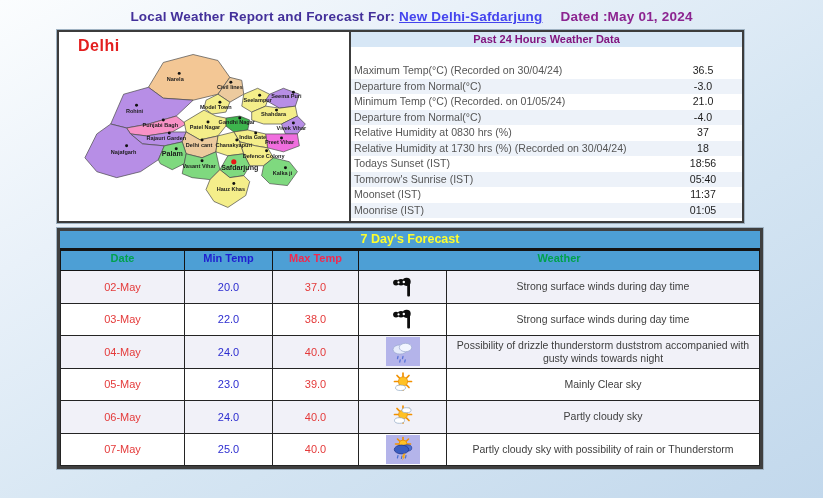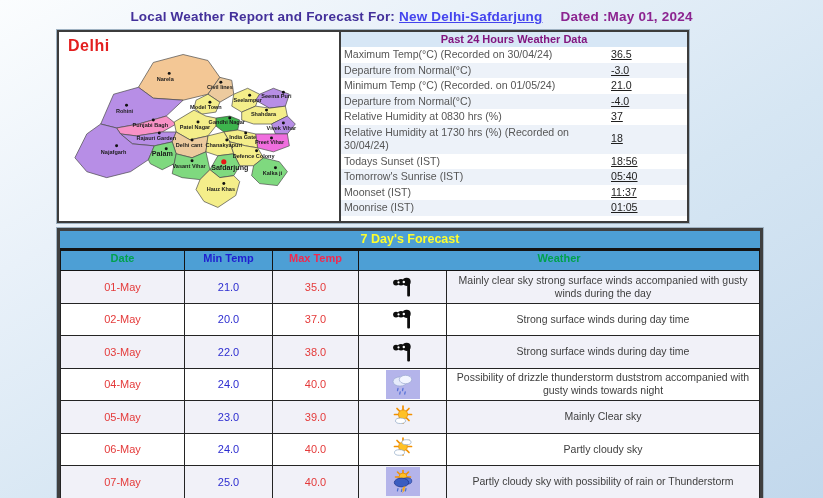--- a/index.html
+++ b/index.html
@@ -12,35 +12,35 @@
   .title-bar{
     position:absolute;top:9px;left:0;width:100%;
     text-align:center;font-weight:bold;font-size:13.5px;letter-spacing:.2px;
   }
   .t-prefix{color:#43309a;}
   .t-station{color:#4444ee;text-decoration:underline;}
   .t-dated{color:#8c2490;margin-left:14px;}
 
   
   .top-box{
-    position:absolute;left:57px;top:30px;width:632px;height:193px;
+    position:absolute;left:57px;top:30px;width:687px;height:193px;
     background:#ffffff;border:2px solid #3c3c3c;outline:1px solid #9fb2c2;
-    box-sizing:border-box;display:flex;
+    box-sizing:border-box;display:flex;padding-left:10px;
   }
   .map-panel{width:282px;height:100%;position:relative;border-right:2px solid #3c3c3c;box-sizing:border-box;background:#fff;}
   .map-region-label{position:absolute;left:9px;top:5px;color:#e31e1e;font-weight:bold;font-size:16px;letter-spacing:.5px;}
   .map-svg{position:absolute;left:0;top:0;width:100%;height:100%;}
   .maplbl{font-family:"Liberation Sans",sans-serif;font-size:5.6px;font-weight:bold;fill:#1c1c1c;text-anchor:middle;}
   .maplbl.big{font-size:7.2px;}
 
-  .past24{flex:1;display:flex;flex-direction:column;font-size:10.6px;min-width:0;}
+  .past24{flex:1;display:flex;flex-direction:column;font-size:10.6px;min-width:0;gap:16px;}
   .p24-header{background:#d7e7f6;color:#82157f;font-weight:bold;text-align:center;font-size:11px;padding:1px 0 2px;}
   table.p24{border-collapse:collapse;width:100%;}
   .p24 td{padding:1px 2px 1px 3px;color:#565656;line-height:13.5px;vertical-align:middle;}
-  .p24 td.val{width:74px;color:#1e1e1e;text-decoration:underline;}
+  .p24 td.val{width:74px;color:#1e1e1e;text-align:center;}
   .p24 tbody tr:nth-child(even){background:#edf2f9;}
 
   
   .forecast-box{
     position:absolute;left:57px;top:228px;width:706px;
     background:#bef264;border:3px solid #3f3f3f;outline:1px solid #9fb2c2;box-sizing:border-box;
   }
   .fc-title{background:#4d9fd5;color:#fdfd2c;font-weight:bold;text-align:center;font-size:12.5px;padding:1px 0 2px;border-bottom:2px solid #141414;}
   table.fc{border-collapse:collapse;width:100%;table-layout:fixed;}
   .fc th{background:#4d9fd5;border:1px solid #141414;font-size:11px;padding:1px 0 6px;font-weight:bold;}
@@ -281,31 +281,20 @@
     <thead>
       <tr>
         <th class="c-date">Date</th>
         <th class="c-min">Min Temp</th>
         <th class="c-max">Max Temp</th>
         <th class="c-weather" colspan="2">Weather</th>
       </tr>
     </thead>
     <tbody>
         <tr>
-          <td class="d-date">01-May</td>
-          <td class="d-min">21.0</td>
-          <td class="d-max">35.0</td>
-          <td><span class="iconwrap">
-              <svg class="wicon">
-                <use href="#sym-windsock"></use>
-              </svg>
-            </span></td>
-          <td class="d-desc">Mainly clear sky strong surface winds accompanied with gusty winds during the day</td>
-        </tr>
-        <tr>
           <td class="d-date">02-May</td>
           <td class="d-min">20.0</td>
           <td class="d-max">37.0</td>
           <td><span class="iconwrap">
               <svg class="wicon">
                 <use href="#sym-windsock"></use>
               </svg>
             </span></td>
           <td class="d-desc">Strong surface winds during day time</td>
         </tr>

